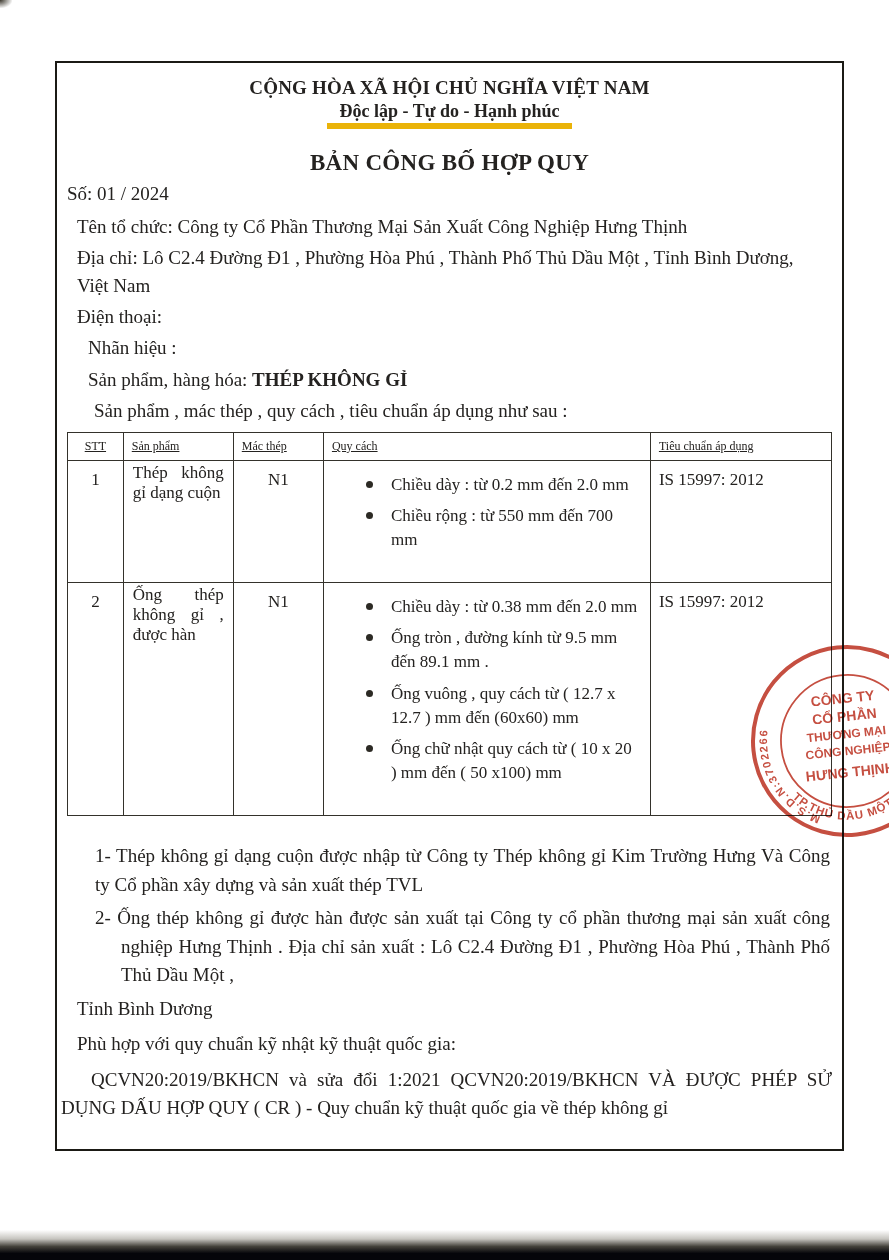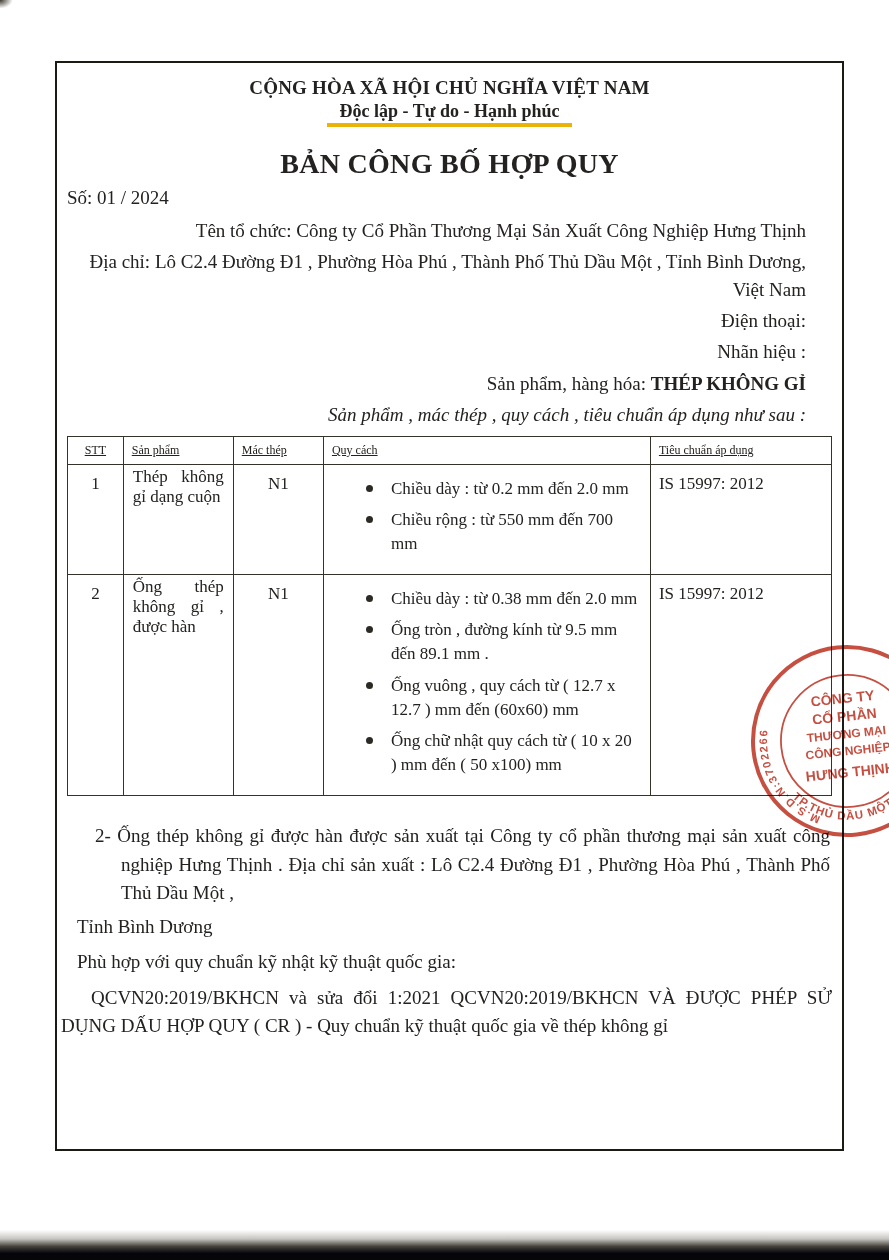--- a/index.html
+++ b/index.html
@@ -3,34 +3,34 @@
 <meta charset="utf-8">
 <style>
   html,body{margin:0;padding:0;background:#d8d6d0;}
   .page{position:relative;width:889px;height:1260px;margin:0 auto;overflow:hidden;
         background:#ffffff;font-family:"Liberation Serif","DejaVu Serif",serif;color:#242220;}
   .frame{position:absolute;left:55px;top:61px;width:789px;height:1090px;border:2px solid #1b1a15;
          padding:12px 10px 0;box-sizing:border-box;overflow:hidden;}
   .doc-header{text-align:center;padding-top:2px;}
   .national-title{font-size:19px;font-weight:bold;letter-spacing:.2px;}
   .motto{display:inline-block;font-size:18px;font-weight:bold;margin-top:2px;padding:0 12px 1px;
-         border-bottom:4px solid #eab308;}
-  .doc-title{margin-top:21px;text-align:center;font-size:28px;font-weight:bold;letter-spacing:.3px;}
+         border-bottom:6px solid #eab308;}
+  .doc-title{margin-top:21px;text-align:center;font-size:23px;font-weight:bold;letter-spacing:.3px;}
   .doc-number{margin-top:7px;text-align:left;font-size:19px;}
   .body-text{margin-top:8px;font-size:19px;line-height:1.48;}
-  .line{margin:3px 26px 3px 10px;text-align:right;}
+  .line{margin:3px 26px 3px 10px;}
   .ind-a{margin-left:21px;}
-  .ind-b{margin-left:27px;font-style:italic;}
+  .ind-b{margin-left:27px;}
   table.spec-table{width:100%;border-collapse:collapse;margin-top:7px;font-size:17px;}
   .spec-table th,.spec-table td{border:1.6px solid #34322b;}
   .spec-table th{font-weight:normal;text-align:left;padding:6px 8px;font-size:12px;text-decoration:underline;}
   th.c,td.c{text-align:center;}
   .spec-table td{vertical-align:top;padding:9px 8px;}
   td.product{text-align:justify;padding:2px 9px;}
-  td.spec-cell{padding:5px 10px 11px 0;}
+  td.spec-cell{padding:5px 10px 23px 0;}
   ul.specs{list-style:none;margin:0 0 0 40px;padding:0;}
   ul.specs li{position:relative;padding-left:27px;margin:7px 0;line-height:1.42;}
   ul.specs li::before{content:"";position:absolute;left:2px;top:8px;width:7px;height:7px;
                       border-radius:50%;background:#2c2a24;}
   .notes{margin-top:26px;font-size:19px;line-height:1.5;}
   .note{margin:0 2px 5px 28px;text-align:justify;}
   .hang{padding-left:26px;text-indent:-26px;}
   .note-tail{margin:0 0 5px 10px;}
   .conform-intro{margin:7px 0 7px 10px;}
   .conform-detail{margin:0 0 0 -6px;text-align:justify;text-indent:30px;}
@@ -110,20 +110,21 @@
               <li>Ống vuông , quy cách từ ( 12.7 x 12.7 ) mm đến (60x60) mm</li>
               <li>Ống chữ nhật quy cách từ ( 10 x 20 ) mm đến ( 50 x100) mm</li>
             </ul>
           </td>
           <td>IS 15997: 2012</td>
         </tr>
       </tbody>
     </table>
 
     <div class="notes">
+      <p class="note">1-  Thép không gỉ dạng cuộn được nhập từ Công ty Thép không gỉ Kim Trường Hưng Và Công ty Cổ phần xây dựng và sản xuất thép TVL</p>
       <p class="note hang">2-  Ống thép không gỉ được hàn được sản xuất tại Công ty cổ phần thương mại sản xuất công nghiệp Hưng Thịnh . Địa chỉ sản xuất : Lô C2.4 Đường Đ1 , Phường Hòa Phú , Thành Phố Thủ Dầu Một ,</p>
       <p class="note-tail">Tỉnh Bình Dương</p>
       <p class="conform-intro">Phù hợp với quy chuẩn kỹ nhật kỹ thuật quốc gia:</p>
       <p class="conform-detail">QCVN20:2019/BKHCN và sửa đổi 1:2021 QCVN20:2019/BKHCN VÀ ĐƯỢC PHÉP SỬ DỤNG DẤU HỢP QUY ( CR ) -  Quy chuẩn kỹ thuật quốc gia về thép không gỉ</p>
     </div>
   </div>
 
   <svg class="stamp" viewBox="-100 -100 200 200" aria-hidden="true">
     <circle r="94" stroke-width="4"></circle>
     <circle r="66" stroke-width="1.8"></circle>

